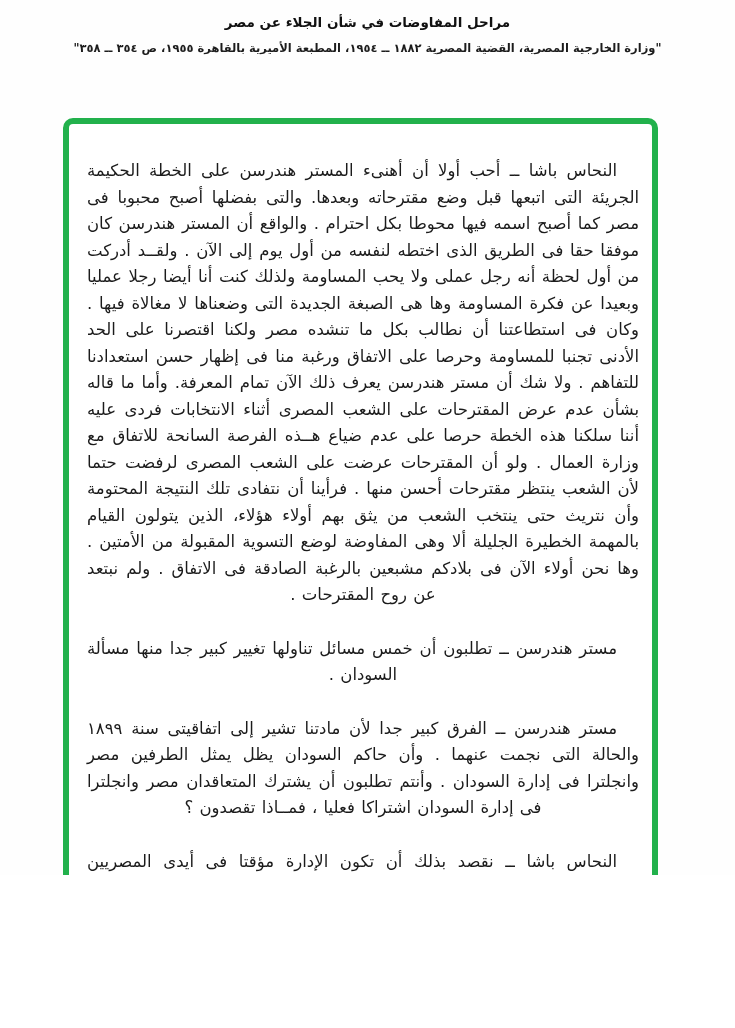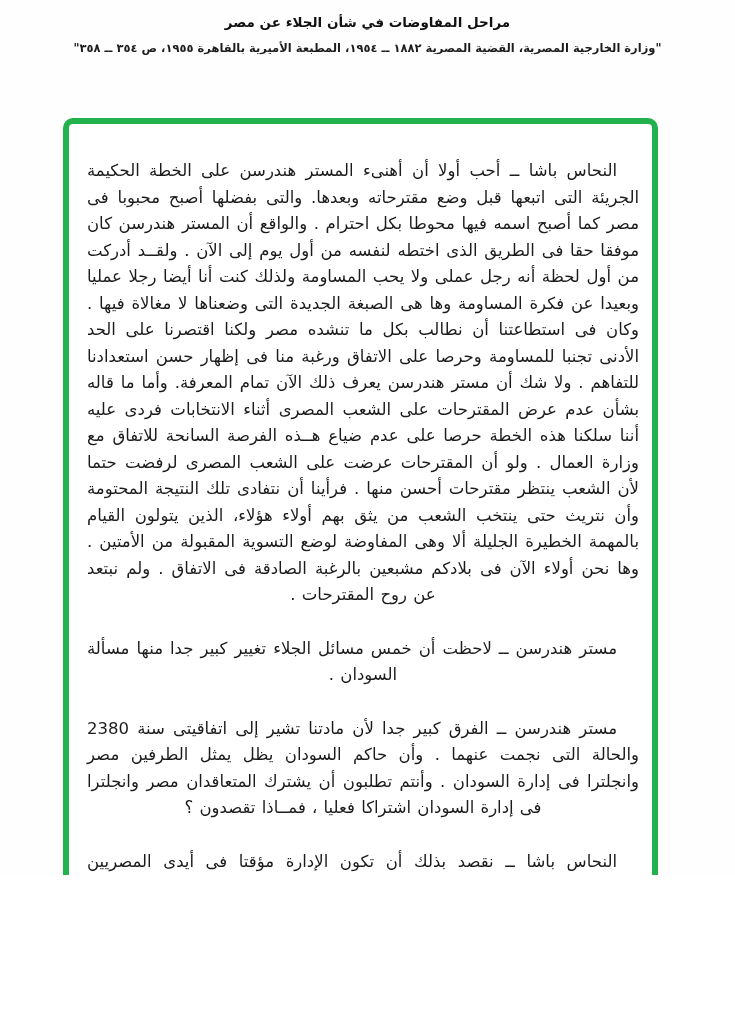--- a/index.html
+++ b/index.html
@@ -83,21 +83,21 @@
 <div class="page">
 
   <div class="header">
     <p class="title">مراحل المفاوضات في شأن الجلاء عن مصر</p>
     <p class="source">"وزارة الخارجية المصرية، القضية المصرية ١٨٨٢ ــ ١٩٥٤، المطبعة الأميرية بالقاهرة ١٩٥٥، ص ٣٥٤ ــ ٣٥٨"</p>
   </div>
 
   <div class="highlight-box" style="border-color: rgb(34, 177, 76);">
     <div class="box-content">
       <p>النحاس باشا ــ أحب أولا أن أهنىء المستر هندرسن على الخطة الحكيمة الجريئة التى اتبعها قبل وضع مقترحاته وبعدها. والتى بفضلها أصبح محبوبا فى مصر كما أصبح اسمه فيها محوطا بكل احترام . والواقع أن المستر هندرسن كان موفقا حقا فى الطريق الذى اختطه لنفسه من أول يوم إلى الآن . ولقــد أدركت من أول لحظة أنه رجل عملى ولا يحب المساومة ولذلك كنت أنا أيضا رجلا عمليا وبعيدا عن فكرة المساومة وها هى الصبغة الجديدة التى وضعناها لا مغالاة فيها . وكان فى استطاعتنا أن نطالب بكل ما تنشده مصر ولكنا اقتصرنا على الحد الأدنى تجنبا للمساومة وحرصا على الاتفاق ورغبة منا فى إظهار حسن استعدادنا للتفاهم . ولا شك أن مستر هندرسن يعرف ذلك الآن تمام المعرفة. وأما ما قاله بشأن عدم عرض المقترحات على الشعب المصرى أثناء الانتخابات فردى عليه أننا سلكنا هذه الخطة حرصا على عدم ضياع هــذه الفرصة السانحة للاتفاق مع وزارة العمال . ولو أن المقترحات عرضت على الشعب المصرى لرفضت حتما لأن الشعب ينتظر مقترحات أحسن منها . فرأينا أن نتفادى تلك النتيجة المحتومة وأن نتريث حتى ينتخب الشعب من يثق بهم أولاء هؤلاء، الذين يتولون القيام بالمهمة الخطيرة الجليلة ألا وهى المفاوضة لوضع التسوية المقبولة من الأمتين . وها نحن أولاء الآن فى بلادكم مشبعين بالرغبة الصادقة فى الاتفاق . ولم نبتعد عن روح المقترحات .</p>
-      <p>مستر هندرسن ــ لاحظت أن خمس مسائل الجلاء تغيير كبير جدا منها مسألة السودان .</p>
-      <p>مستر هندرسن ــ الفرق كبير جدا لأن مادتنا تشير إلى اتفاقيتى سنة 2380 والحالة التى نجمت عنهما . وأن حاكم السودان يظل يمثل الطرفين مصر وانجلترا فى إدارة السودان . وأنتم تطلبون أن يشترك المتعاقدان مصر وانجلترا فى إدارة السودان اشتراكا فعليا ، فمــاذا تقصدون ؟</p>
+      <p>مستر هندرسن ــ تطلبون أن خمس مسائل تناولها تغيير كبير جدا منها مسألة السودان .</p>
+      <p>مستر هندرسن ــ الفرق كبير جدا لأن مادتنا تشير إلى اتفاقيتى سنة ١٨٩٩ والحالة التى نجمت عنهما . وأن حاكم السودان يظل يمثل الطرفين مصر وانجلترا فى إدارة السودان . وأنتم تطلبون أن يشترك المتعاقدان مصر وانجلترا فى إدارة السودان اشتراكا فعليا ، فمــاذا تقصدون ؟</p>
       <p>النحاس باشا ــ نقصد بذلك أن تكون الإدارة مؤقتا فى أيدى المصريين والإنجليز معا . وهو ما لم نكن نعترف به من قبل فهذا فى الواقع تساهل منا ولا نفهم لمــاذا تعارضون فيه .</p>
     </div>
   </div>
 
   <div class="page-number">٢</div>
 
 </div>
 
 </body></html>

